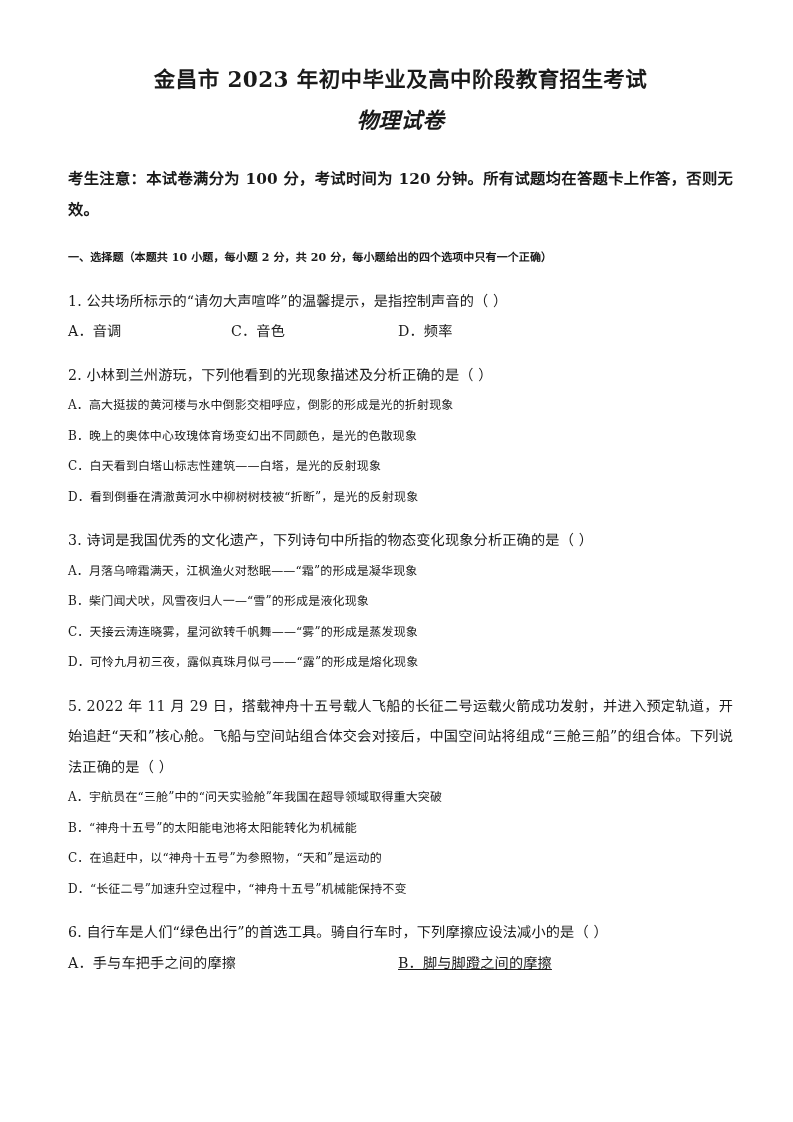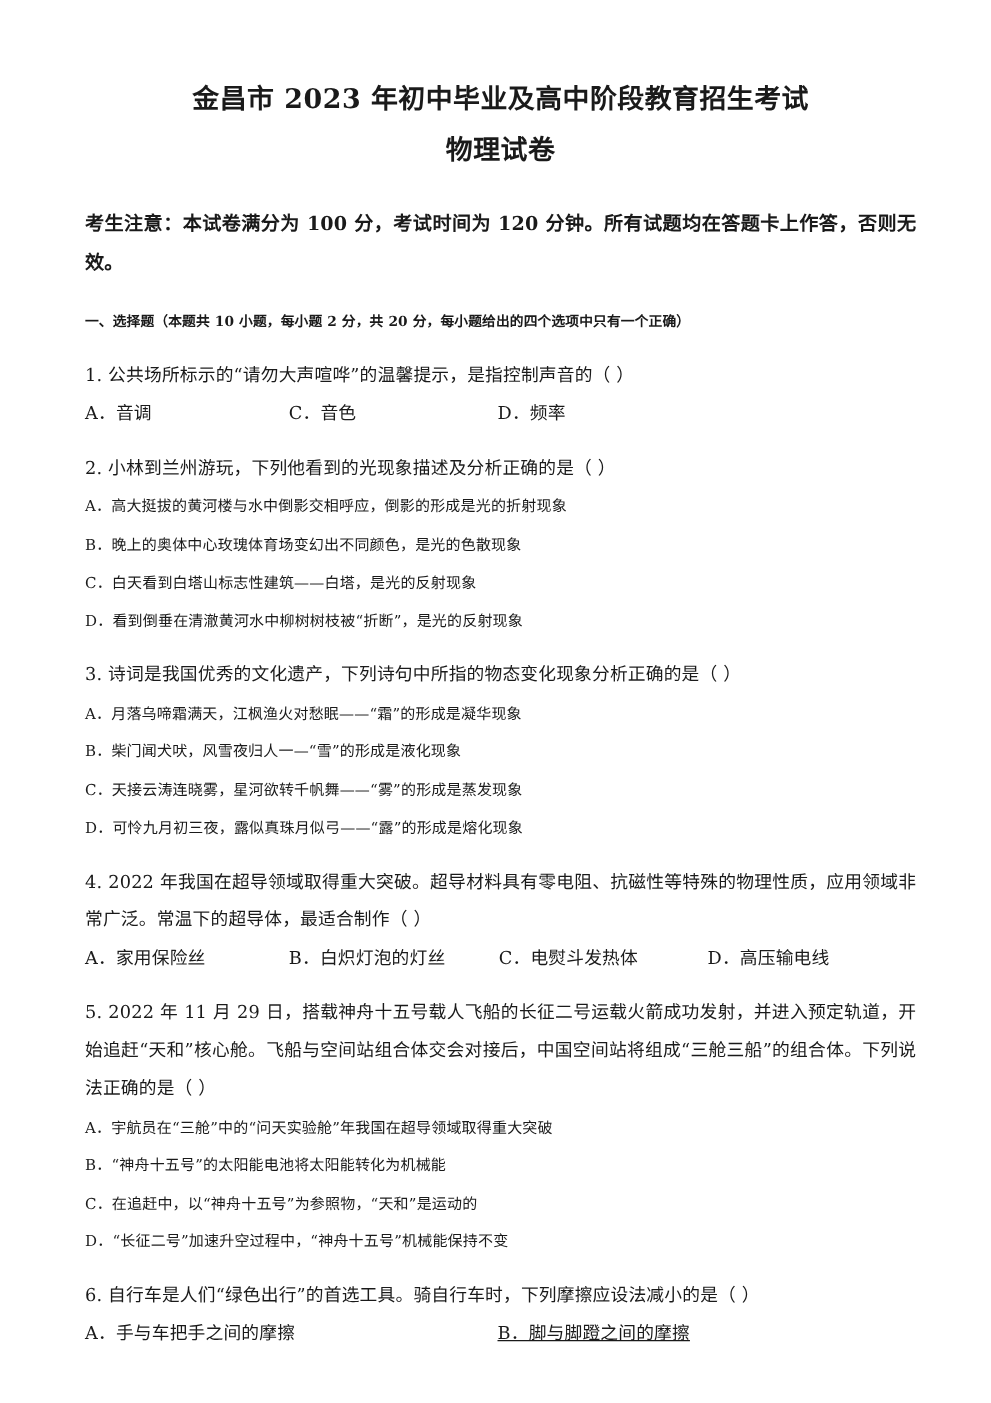--- a/index.html
+++ b/index.html
@@ -35,20 +35,21 @@
     padding-top: 12px;
   }
   .doc-subtitle {
     text-align: center;
     font-weight: bold;
     font-size: 21.5px;
     line-height: 1.5;
     letter-spacing: 0.4px;
     margin: 0;
     padding-top: 9px;
+    font-style: italic;
   }
 
   
   .notice {
     font-weight: bold;
     font-size: 15.3px;
     line-height: 31px;
     margin-top: 26px;
     text-align: justify;
     text-justify: inter-ideograph;
@@ -130,29 +131,20 @@
   </div>
 
   <div class="q-block">
     <div class="q-stem">3. 诗词是我国优秀的文化遗产，下列诗句中所指的物态变化现象分析正确的是（        ）</div>
     <div class="opt-line">A．月落乌啼霜满天，江枫渔火对愁眠——“霜”的形成是凝华现象</div>
     <div class="opt-line">B．柴门闻犬吠，风雪夜归人一—“雪”的形成是液化现象</div>
     <div class="opt-line">C．天接云涛连晓雾，星河欲转千帆舞——“雾”的形成是蒸发现象</div>
     <div class="opt-line">D．可怜九月初三夜，露似真珠月似弓——“露”的形成是熔化现象</div>
   </div>
 
-  <div class="q-block">
-    <div class="q-stem">4. 2022 年我国在超导领域取得重大突破。超导材料具有零电阻、抗磁性等特殊的物理性质，应用领域非常广泛。常温下的超导体，最适合制作（        ）</div>
-    <div class="opt-row">
-      <span class="cell-a">A．家用保险丝</span>
-      <span class="cell-b">B．白炽灯泡的灯丝</span>
-      <span class="cell-c">C．电熨斗发热体</span>
-      <span class="cell-d">D．高压输电线</span>
-    </div>
-  </div>
 
   <div class="q-block">
     <div class="q-stem">5. 2022 年 11 月 29 日，搭载神舟十五号载人飞船的长征二号运载火箭成功发射，并进入预定轨道，开始追赶“天和”核心舱。飞船与空间站组合体交会对接后，中国空间站将组成“三舱三船”的组合体。下列说法正确的是（        ）</div>
     <div class="opt-line">A．宇航员在“三舱”中的“问天实验舱”年我国在超导领域取得重大突破</div>
     <div class="opt-line">B．“神舟十五号”的太阳能电池将太阳能转化为机械能</div>
     <div class="opt-line">C．在追赶中，以“神舟十五号”为参照物，“天和”是运动的</div>
     <div class="opt-line">D．“长征二号”加速升空过程中，“神舟十五号”机械能保持不变</div>
   </div>
 
   <div class="q-block">

